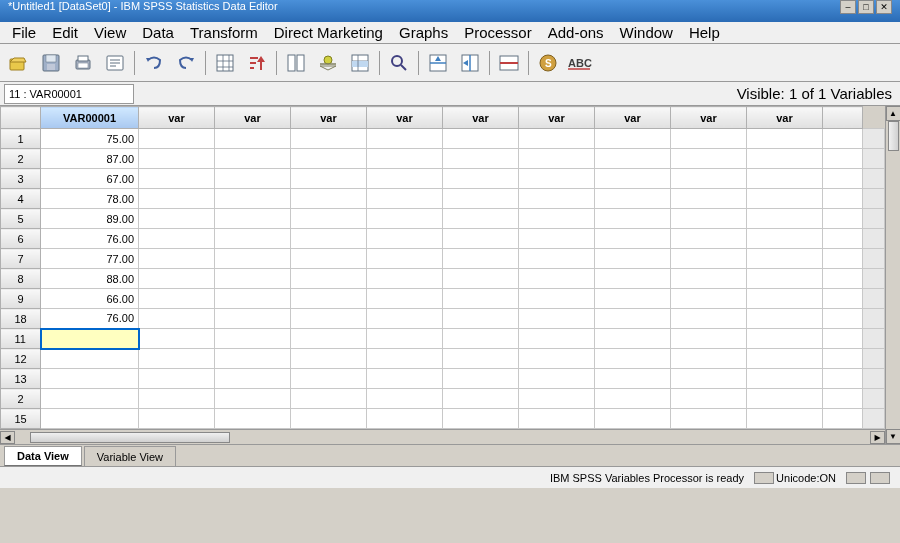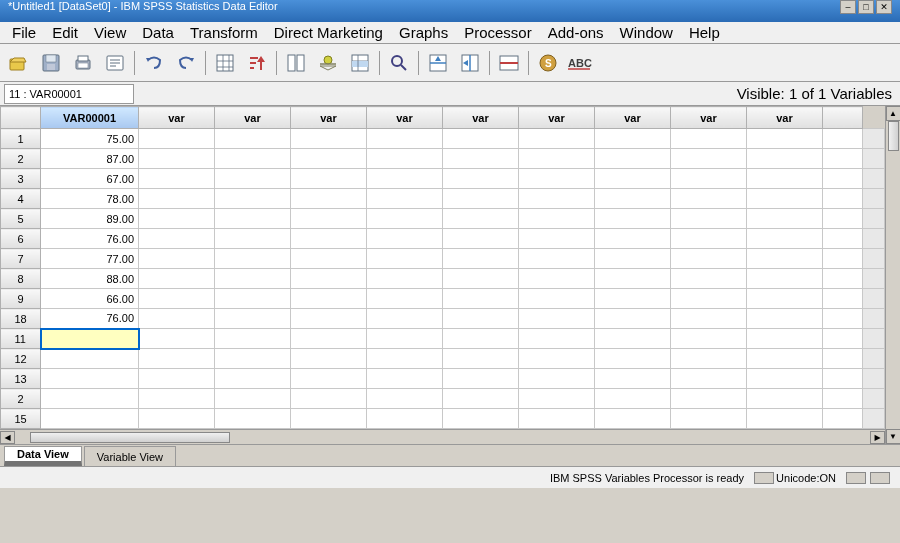--- a/index.html
+++ b/index.html
@@ -195,21 +195,21 @@
       border: 1px solid #999;
       border-bottom: none;
       cursor: pointer;
       display: flex; align-items: center;
       font-size: 11px;
       background: #d4d0c8;
       margin-right: 2px;
     }
     .tab.active {
       background: white;
-      border-bottom: 5px solid #737373;
+      border-bottom: 1px solid #737373;
       font-weight: bold;
     }
 
     
     #status-bar {
       height: 22px;
       background: #f0f0f0;
       border-top: 1px solid #999;
       display: flex;
       align-items: center;

